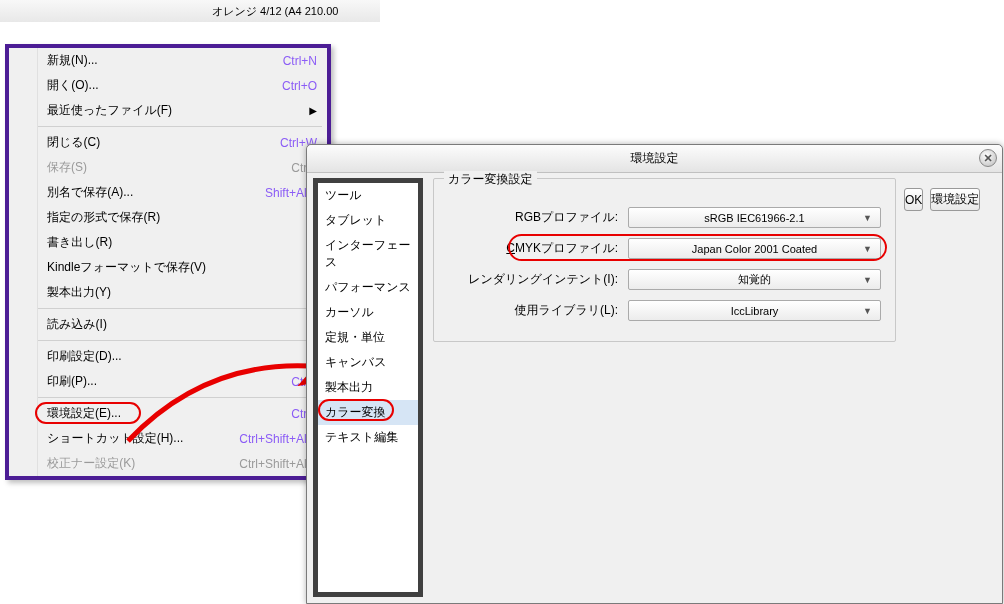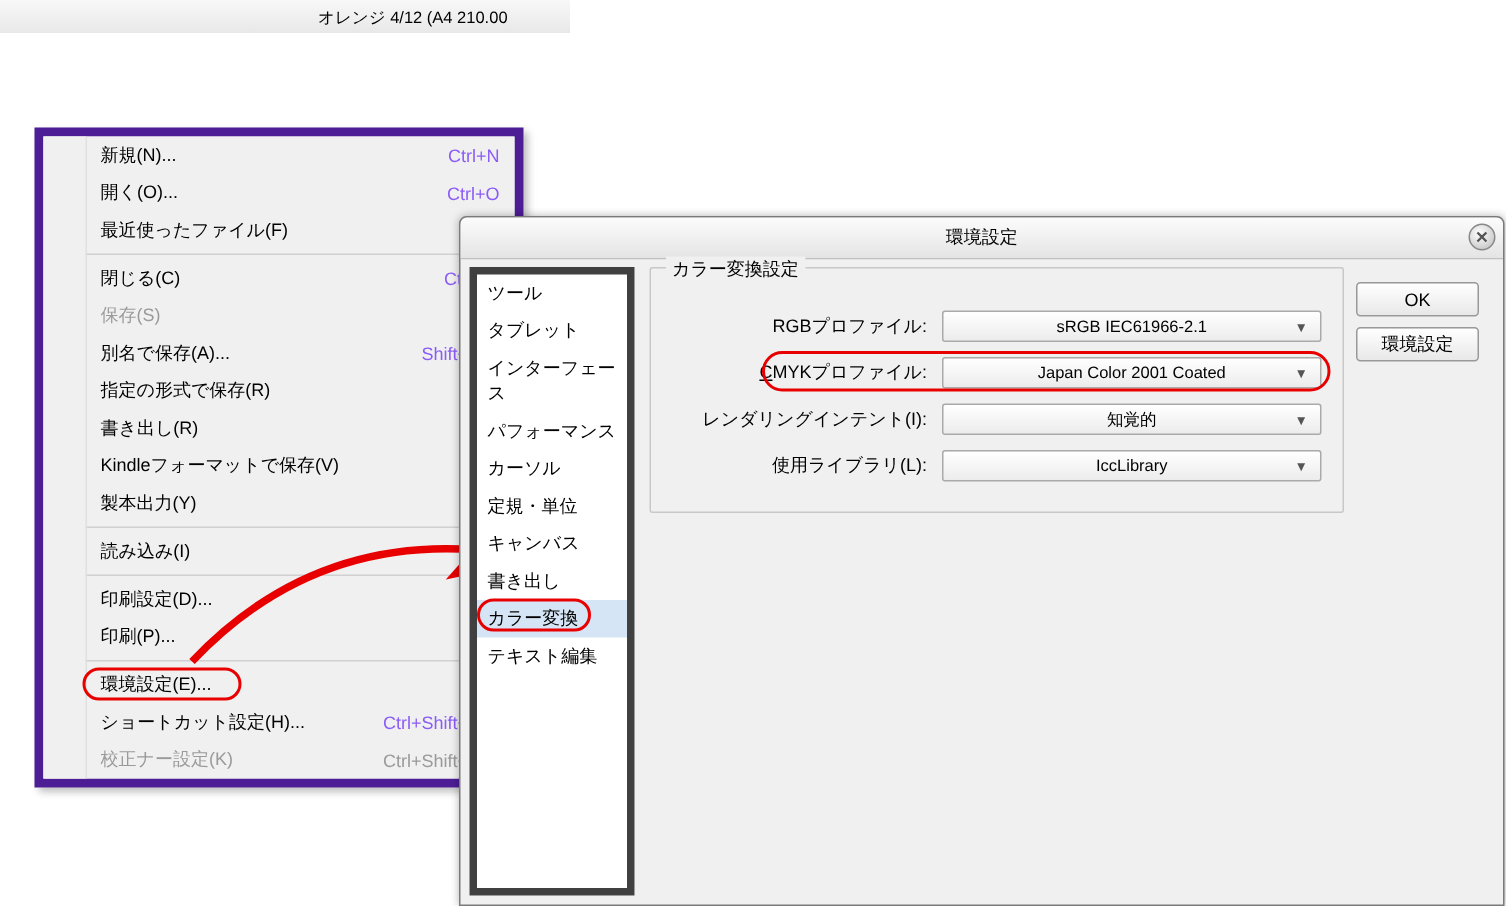--- a/index.html
+++ b/index.html
@@ -6,21 +6,21 @@
 body { background: #fff; width: 1004px; height: 604px; position: relative; overflow: hidden; }
 
 
 .main-window { position: absolute; left: 0; top: 0; width: 380px; }
 .title-bar { background: linear-gradient(#f8f8f8, #e8e8e8); height: 22px; font-size: 11px; display: flex; align-items: center; padding-left: 212px; white-space: nowrap; overflow: hidden; }
 .menubar { background: linear-gradient(#fafafa, #ececec); border-top: 1px solid #ccc; border-bottom: 1px solid #bbb; height: 22px; display: flex; align-items: center; font-size: 12px; white-space: nowrap; overflow: hidden; }
 .menubar-item { padding: 2px 9px; cursor: default; }
 .menubar-item.open { border: 1px solid #7da2ce; background: #d6e5f5; border-radius: 2px; padding: 1px 8px; }
 
 
-.dropdown { position: absolute; left: 23px; top: 44px; width: 326px; background: #f0f0f0; border: 6px solid #4c1d95; box-shadow: 3px 3px 5px rgba(0,0,0,0.25); margin-top: 41px; }
+.dropdown { position: absolute; left: 5px; top: 44px; width: 326px; background: #f0f0f0; border: 4px solid #4c1d95; box-shadow: 3px 3px 5px rgba(0,0,0,0.25); }
 .dropdown-inner { border-left: 28px solid #f0f0f0; background: #f0f0f0; position: relative; }
 .dropdown-inner::before { content: ""; position: absolute; left: 0; top: 0; bottom: 0; width: 1px; background: #e0e0e0; }
 .menu-item { display: flex; align-items: center; height: 25px; font-size: 12px; padding: 0 10px; cursor: default; position: relative; }
 .menu-item.disabled { color: #9a9a9a; }
 .menu-item .label { flex: 1; white-space: nowrap; overflow: hidden; }
 .menu-item .shortcut { color: #8b5cf6; font-size: 12px; white-space: nowrap; }
 .menu-item.disabled .shortcut { color: #9a9a9a; }
 .menu-item .arrow { font-size: 10px; }
 .menu-sep { height: 1px; background: #d0d0d0; margin: 3px 5px 3px 0; }
 .menu-item .red-circle { position: absolute; left: -2px; top: 1px; width: 106px; height: 22px; border: 2.5px solid #e80000; border-radius: 12px; pointer-events: none; }
@@ -44,21 +44,21 @@
 .settings-panel { flex: 1; position: relative; padding-right: 100px; padding-left: 4px; }
 .fieldset { border: 1px solid #c8c8c8; padding: 28px 14px 10px; position: relative; border-radius: 2px; }
 .fieldset-legend { position: absolute; top: -8px; left: 10px; background: #f0f0f0; padding: 0 4px; font-size: 12px; }
 .row { display: flex; align-items: center; margin-bottom: 10px; gap: 10px; position: relative; }
 .row-label { width: 170px; text-align: right; font-size: 12px; }
 .combo { flex: 1; height: 21px; background: linear-gradient(#fff, #ececec); border: 1px solid #aaa; border-radius: 2px; display: flex; align-items: center; justify-content: center; font-size: 11px; position: relative; cursor: pointer; }
 .combo .tri { position: absolute; right: 8px; font-size: 9px; color: #555; }
 .row .red-circle3 { position: absolute; left: 60px; top: -4px; right: -6px; height: 27px; border: 2.5px solid #e80000; border-radius: 14px; pointer-events: none; }
 
 
-.dialog-buttons { position: absolute; right: 10px; top: 10px; width: 82px; display: flex; flex-direction: column; gap: 7px; }
+.dialog-buttons { position: absolute; right: 10px; top: 10px; width: 82px; display: flex; gap: 7px; }
 .btn { height: 23px; background: linear-gradient(#fff, #e8e8e8); border: 1px solid #999; border-radius: 3px; font-size: 12px; display: flex; align-items: center; justify-content: center; cursor: pointer; }
 </style>
 </head>
 <body>
 
 <div class="main-window">
   <div class="title-bar">
     <span>オレンジ 4/12 (A4 210.00</span>
   </div>
 </div>
@@ -149,21 +149,21 @@
   </div>
   <div class="dialog-body">
     <div class="cat-list" id="cat-list">
         <div class="cat-item">ツール</div>
         <div class="cat-item">タブレット</div>
         <div class="cat-item">インターフェース</div>
         <div class="cat-item">パフォーマンス</div>
         <div class="cat-item">カーソル</div>
         <div class="cat-item">定規・単位</div>
         <div class="cat-item">キャンバス</div>
-        <div class="cat-item">書き出し</div>
+        <div class="cat-item">製本出力</div>
         <div class="cat-item selected">カラー変換<div class="red-circle2"></div></div>
         <div class="cat-item">テキスト編集</div>
       </div>
     <div class="settings-panel">
       <div class="fieldset">
         <div class="fieldset-legend">カラー変換設定</div>
         <div id="rows">
             <div class="row">
               <div class="row-label">RGBプロファイル:</div>
               <div class="combo">

